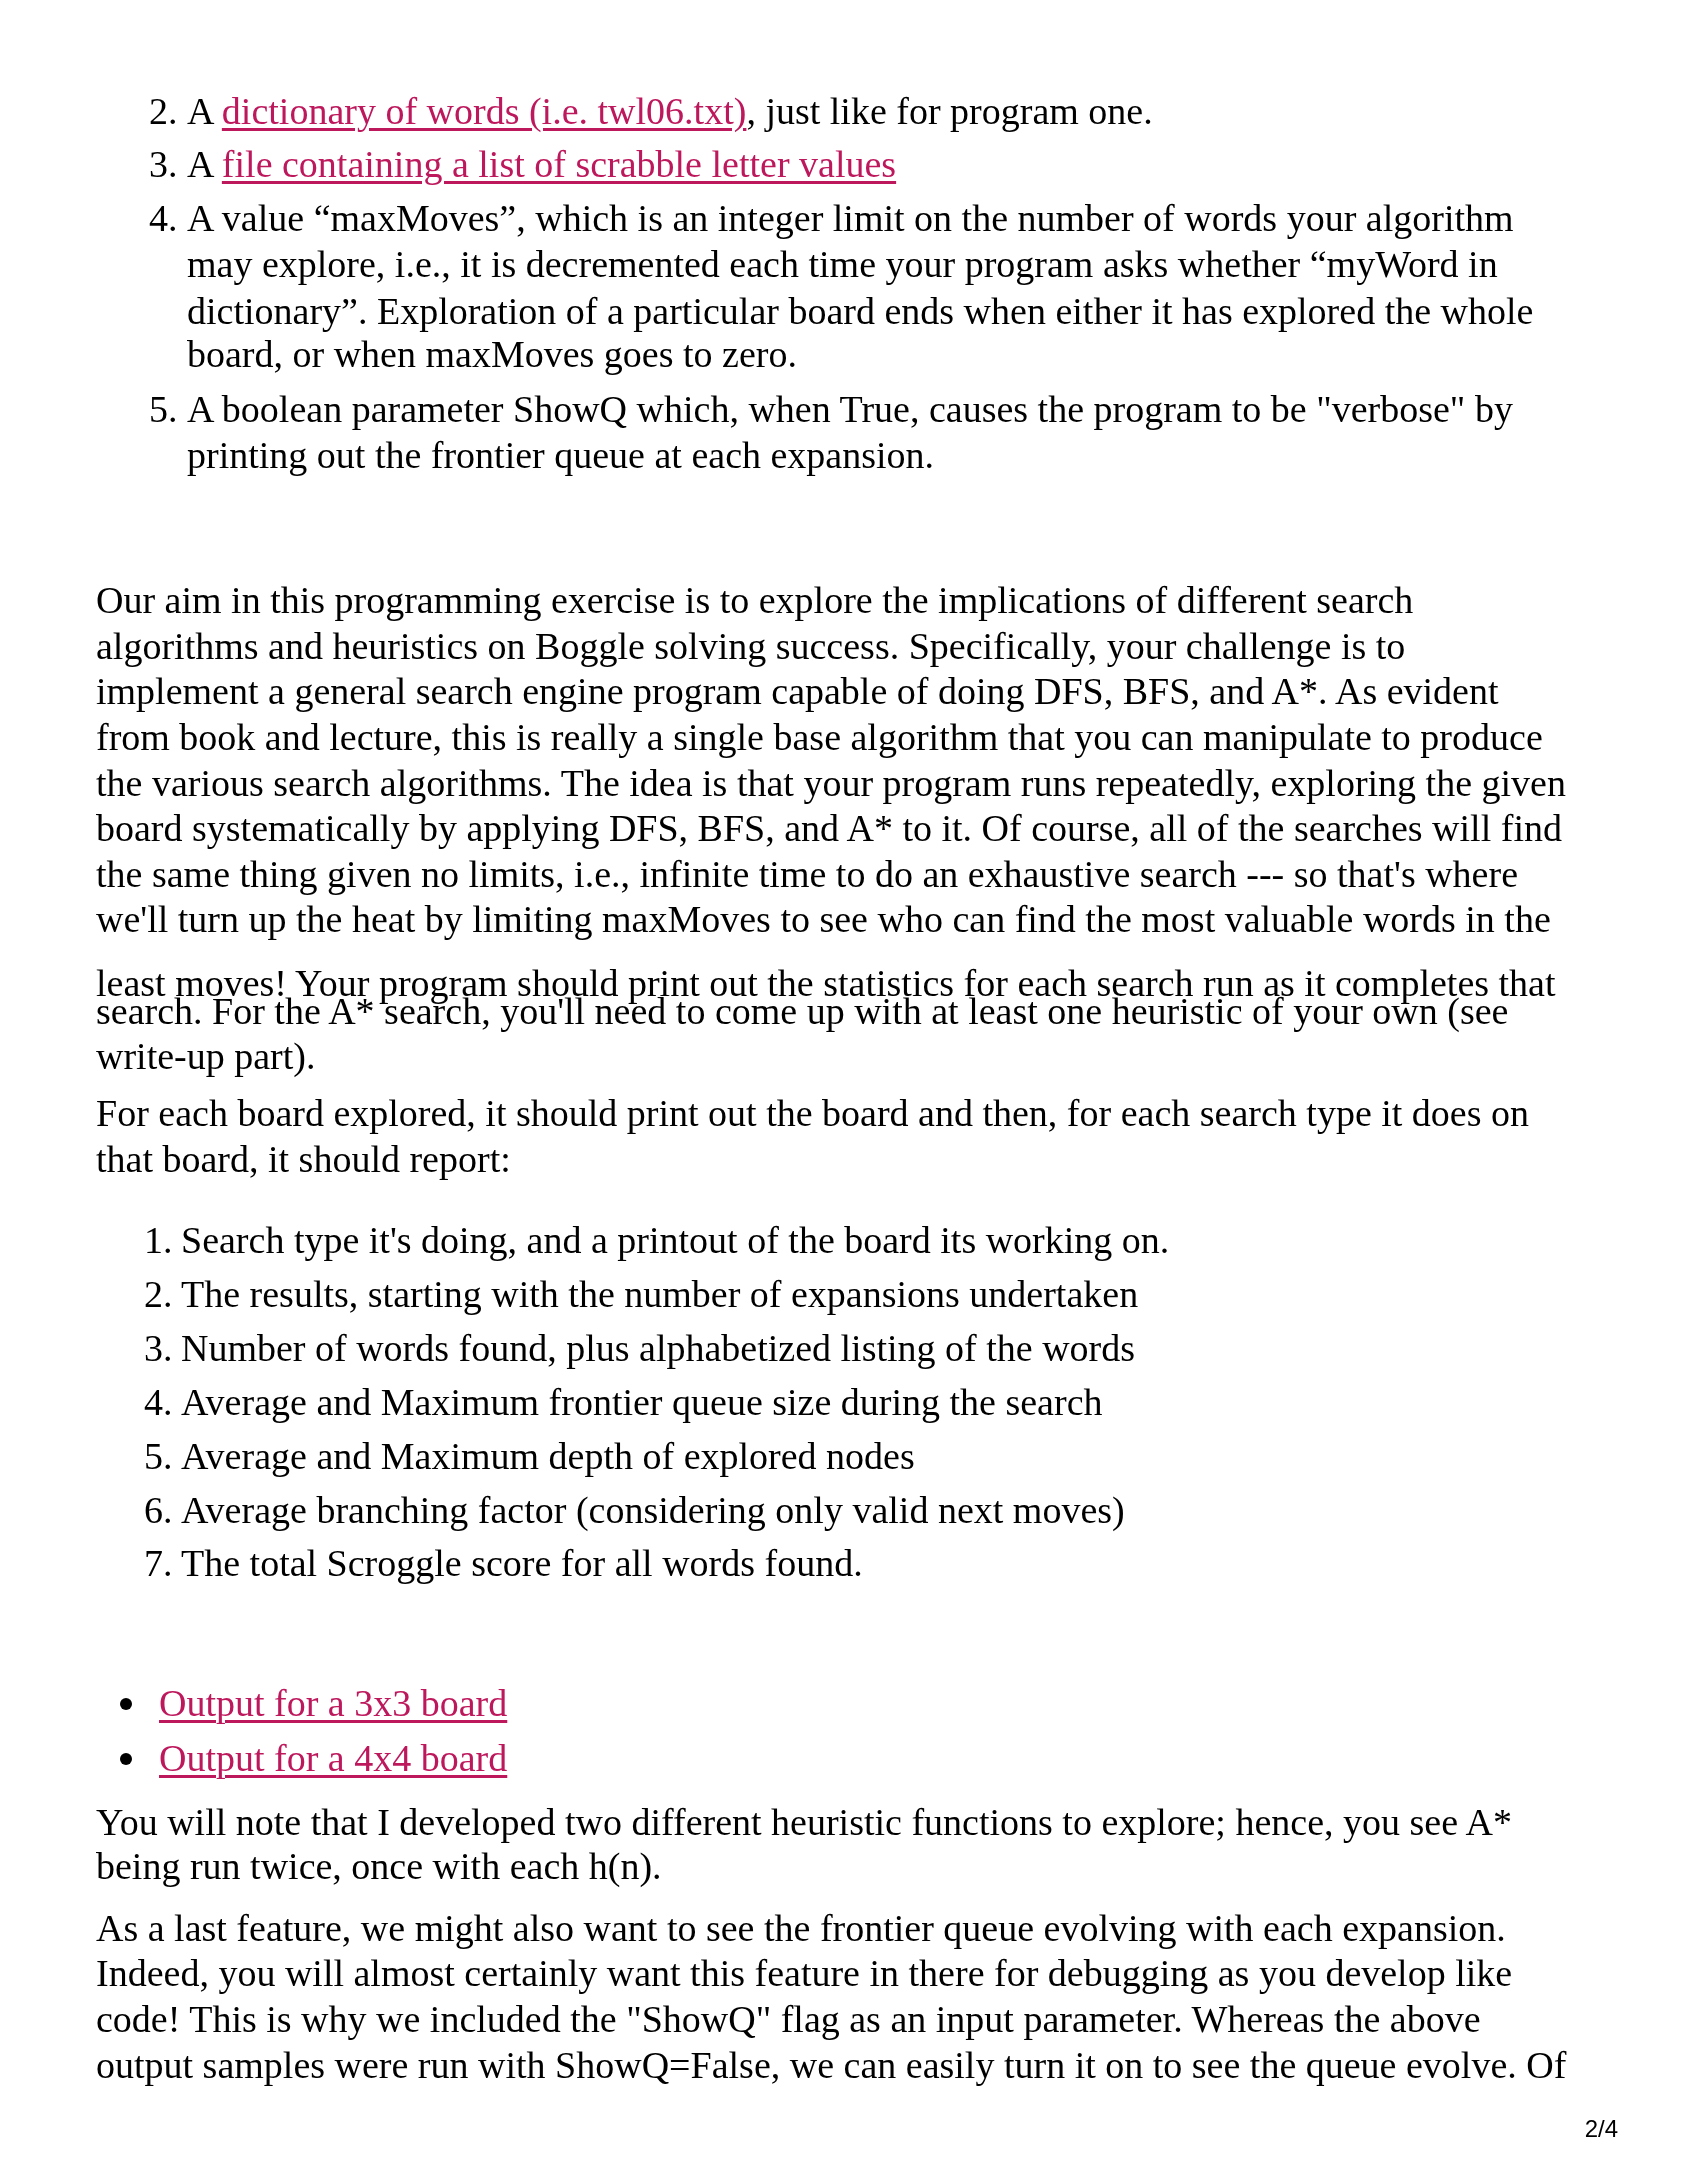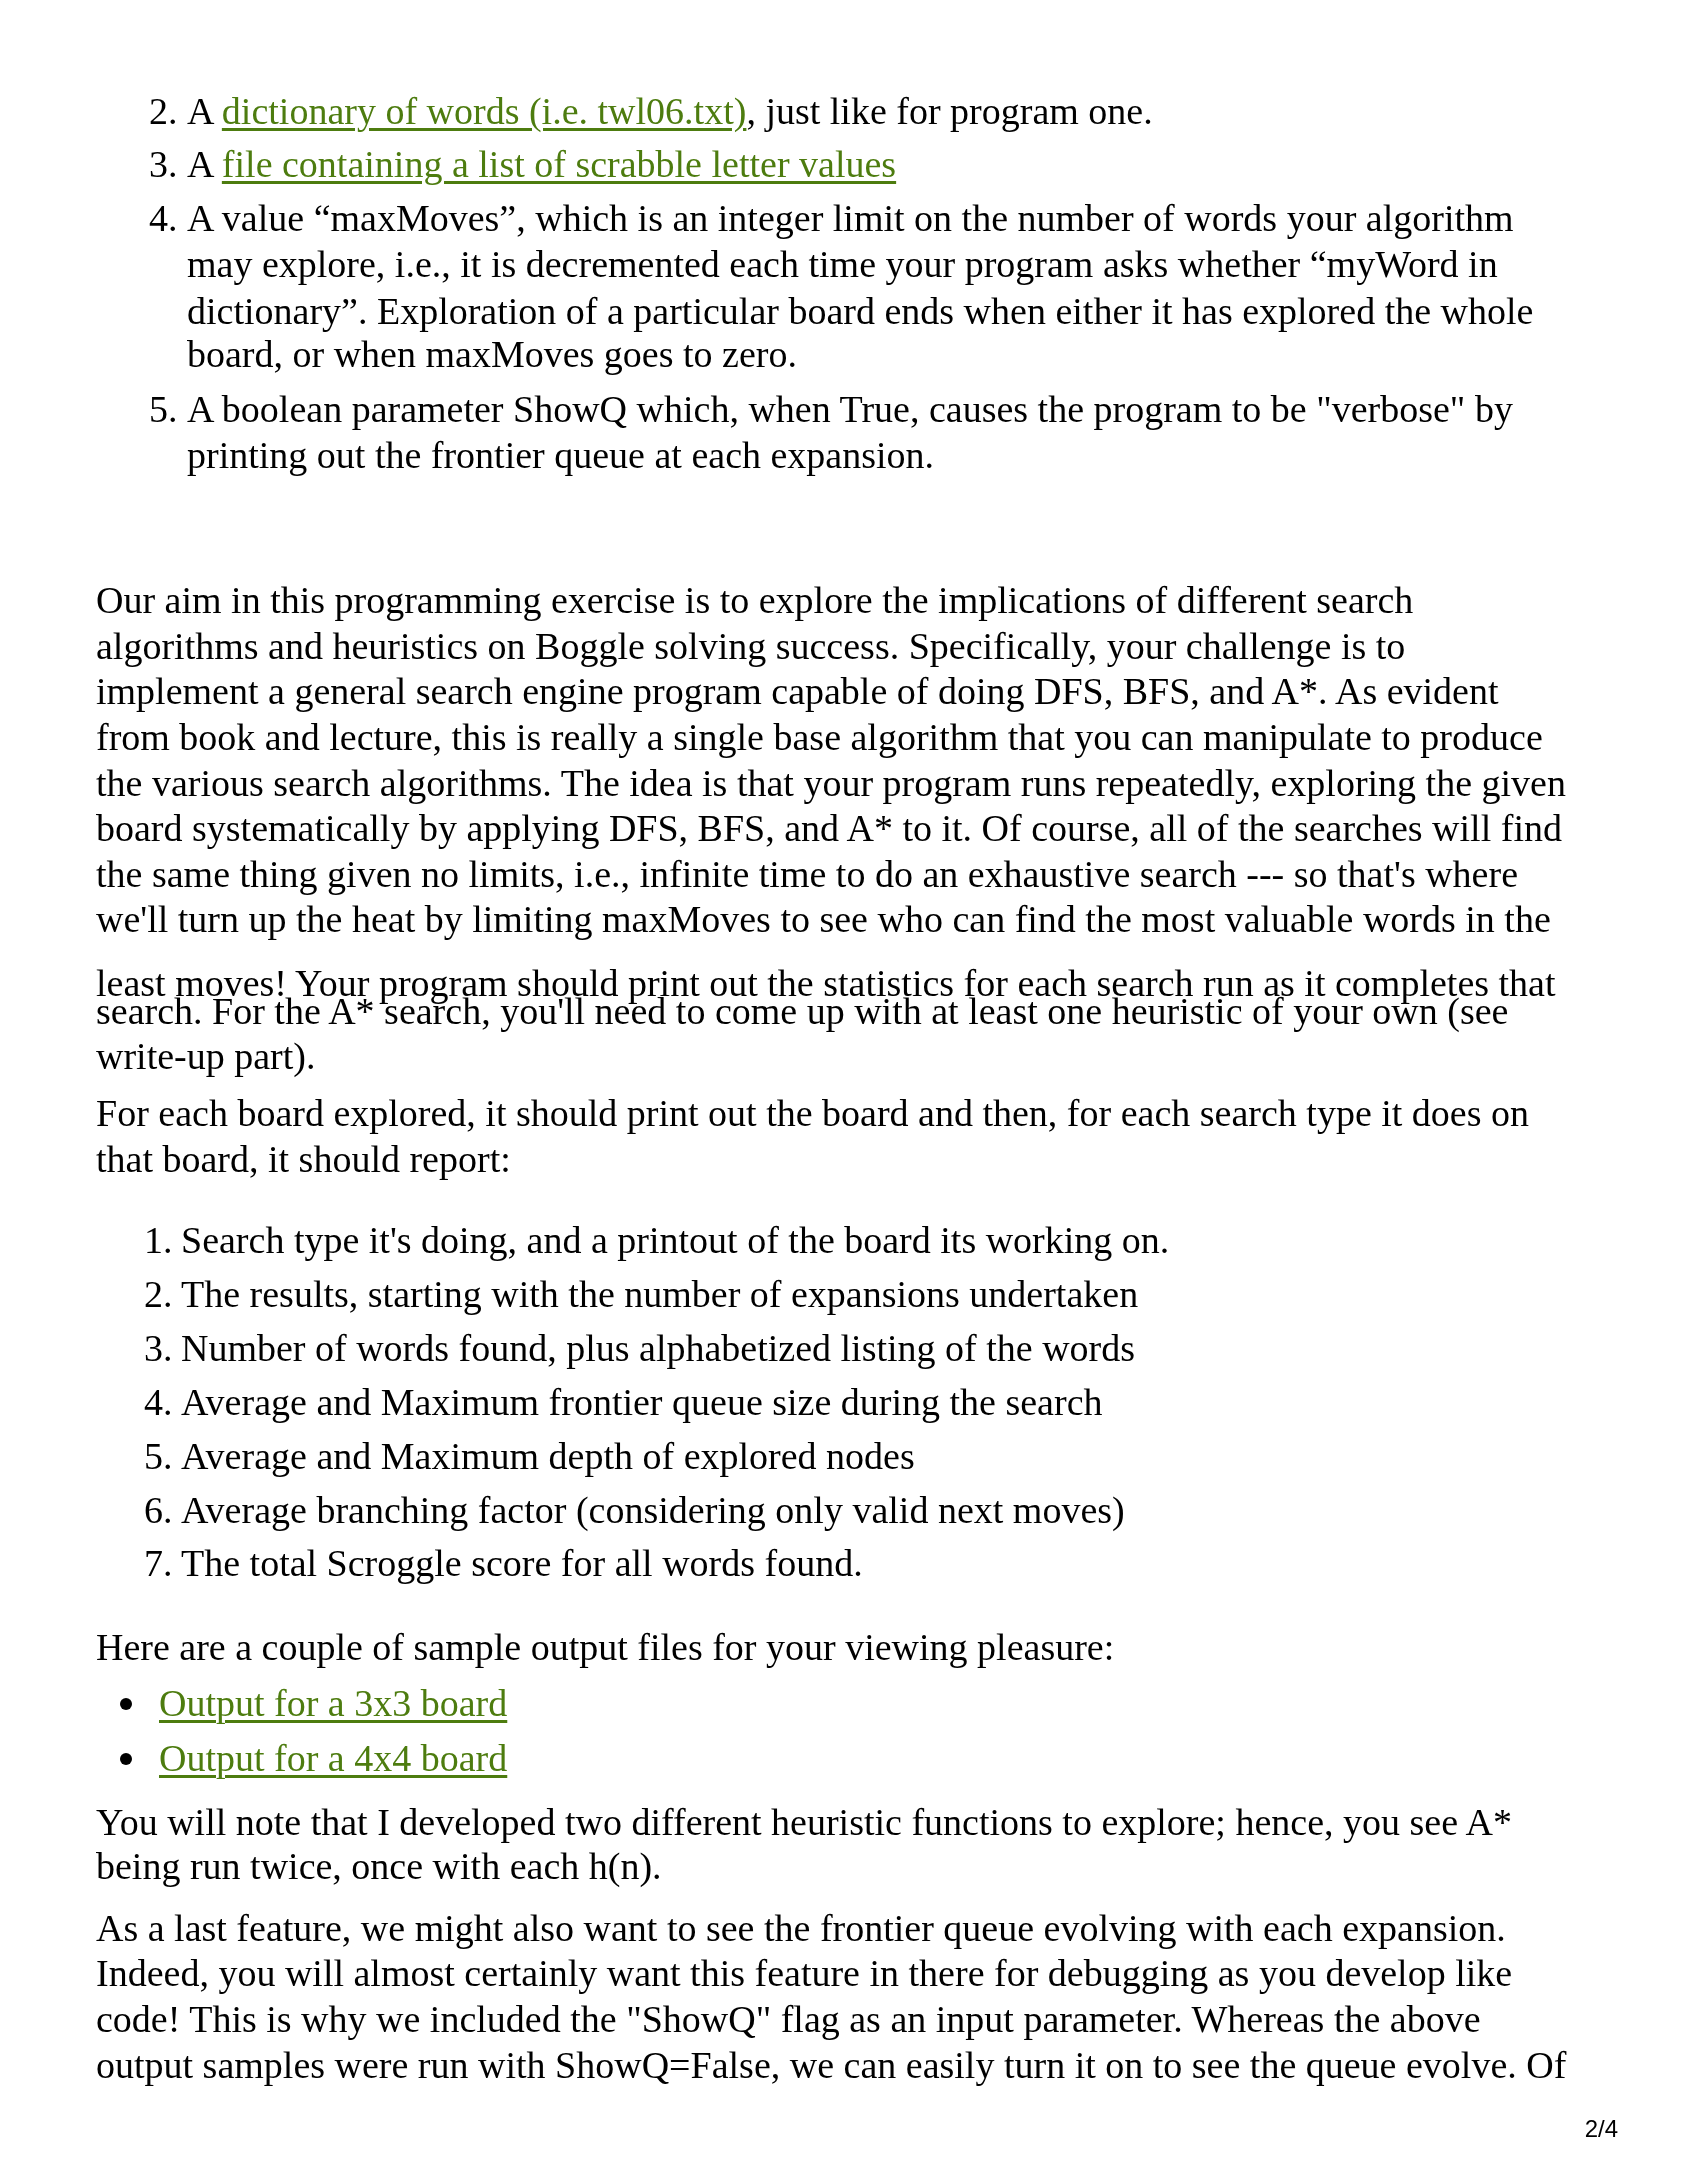--- a/index.html
+++ b/index.html
@@ -1,21 +1,21 @@
 <!DOCTYPE html>
 <html style="font-size:10.6px"><head>
   <meta charset="utf-8">
   <style>
     html, body { margin: 0; padding: 0; background: #ffffff; }
     body { width: 1687px; height: 2183px; position: relative; overflow: hidden;
            font-family: "Liberation Serif", "DejaVu Serif", serif; color: #000; }
     .page { position: absolute; left: 0; top: 0; width: 1687px; height: 2183px; background: #fff; }
     .line { position: absolute; white-space: nowrap; font-size: 38px; line-height: 46px; height: 46px; }
     .num { position: absolute; white-space: nowrap; font-size: 38px; line-height: 46px; }
-    a.link { color: #4d7c0f; text-decoration: underline; text-decoration-thickness: 2.6px; text-underline-offset: 4px; margin-top: 14px; }
+    a.link { color: #be185d; text-decoration: underline; text-decoration-thickness: 2.6px; text-underline-offset: 4px; margin-top: 14px; }
     .heading { position: absolute; left: 96px; top: 509px; font-size: 44px; line-height: 53px;
                font-weight: bold; text-decoration: underline; text-decoration-thickness: 4px;
                text-underline-offset: 5.3px; white-space: nowrap; }
     .bullet { position: absolute; width: 12px; height: 12px; border-radius: 50%; background: #000; }
     .pagenum { position: absolute; right: 69px; top: 2117px; font-family: "Liberation Sans", sans-serif;
                font-size: 24px; line-height: 24px; }
   </style>
 </head>
 <body>
 
@@ -96,21 +96,20 @@
     <div>
       <span class="num" style="left:144px; top:1487px;">6.</span>
       <div class="line" style="left:181px; top:1487px;">Average branching factor (considering only valid next moves)</div>
     </div>
     <div>
       <span class="num" style="left:144px; top:1540px;">7.</span>
       <div class="line" style="left:181px; top:1540px;">The total Scroggle score for all words found.</div>
     </div>
   </div>
 
-  <div class="line" style="left:96px; top:1624px;">Here are a couple of sample output files for your viewing pleasure:</div>
 
   <div>
     <div>
       <span class="bullet" style="left:120px; top:1698px;"></span>
       <div class="line" style="left:159px; top:1680px;">
         <a class="link">Output for a 3x3 board</a>
       </div>
     </div>
     <div>
       <span class="bullet" style="left:120px; top:1753px;"></span>

